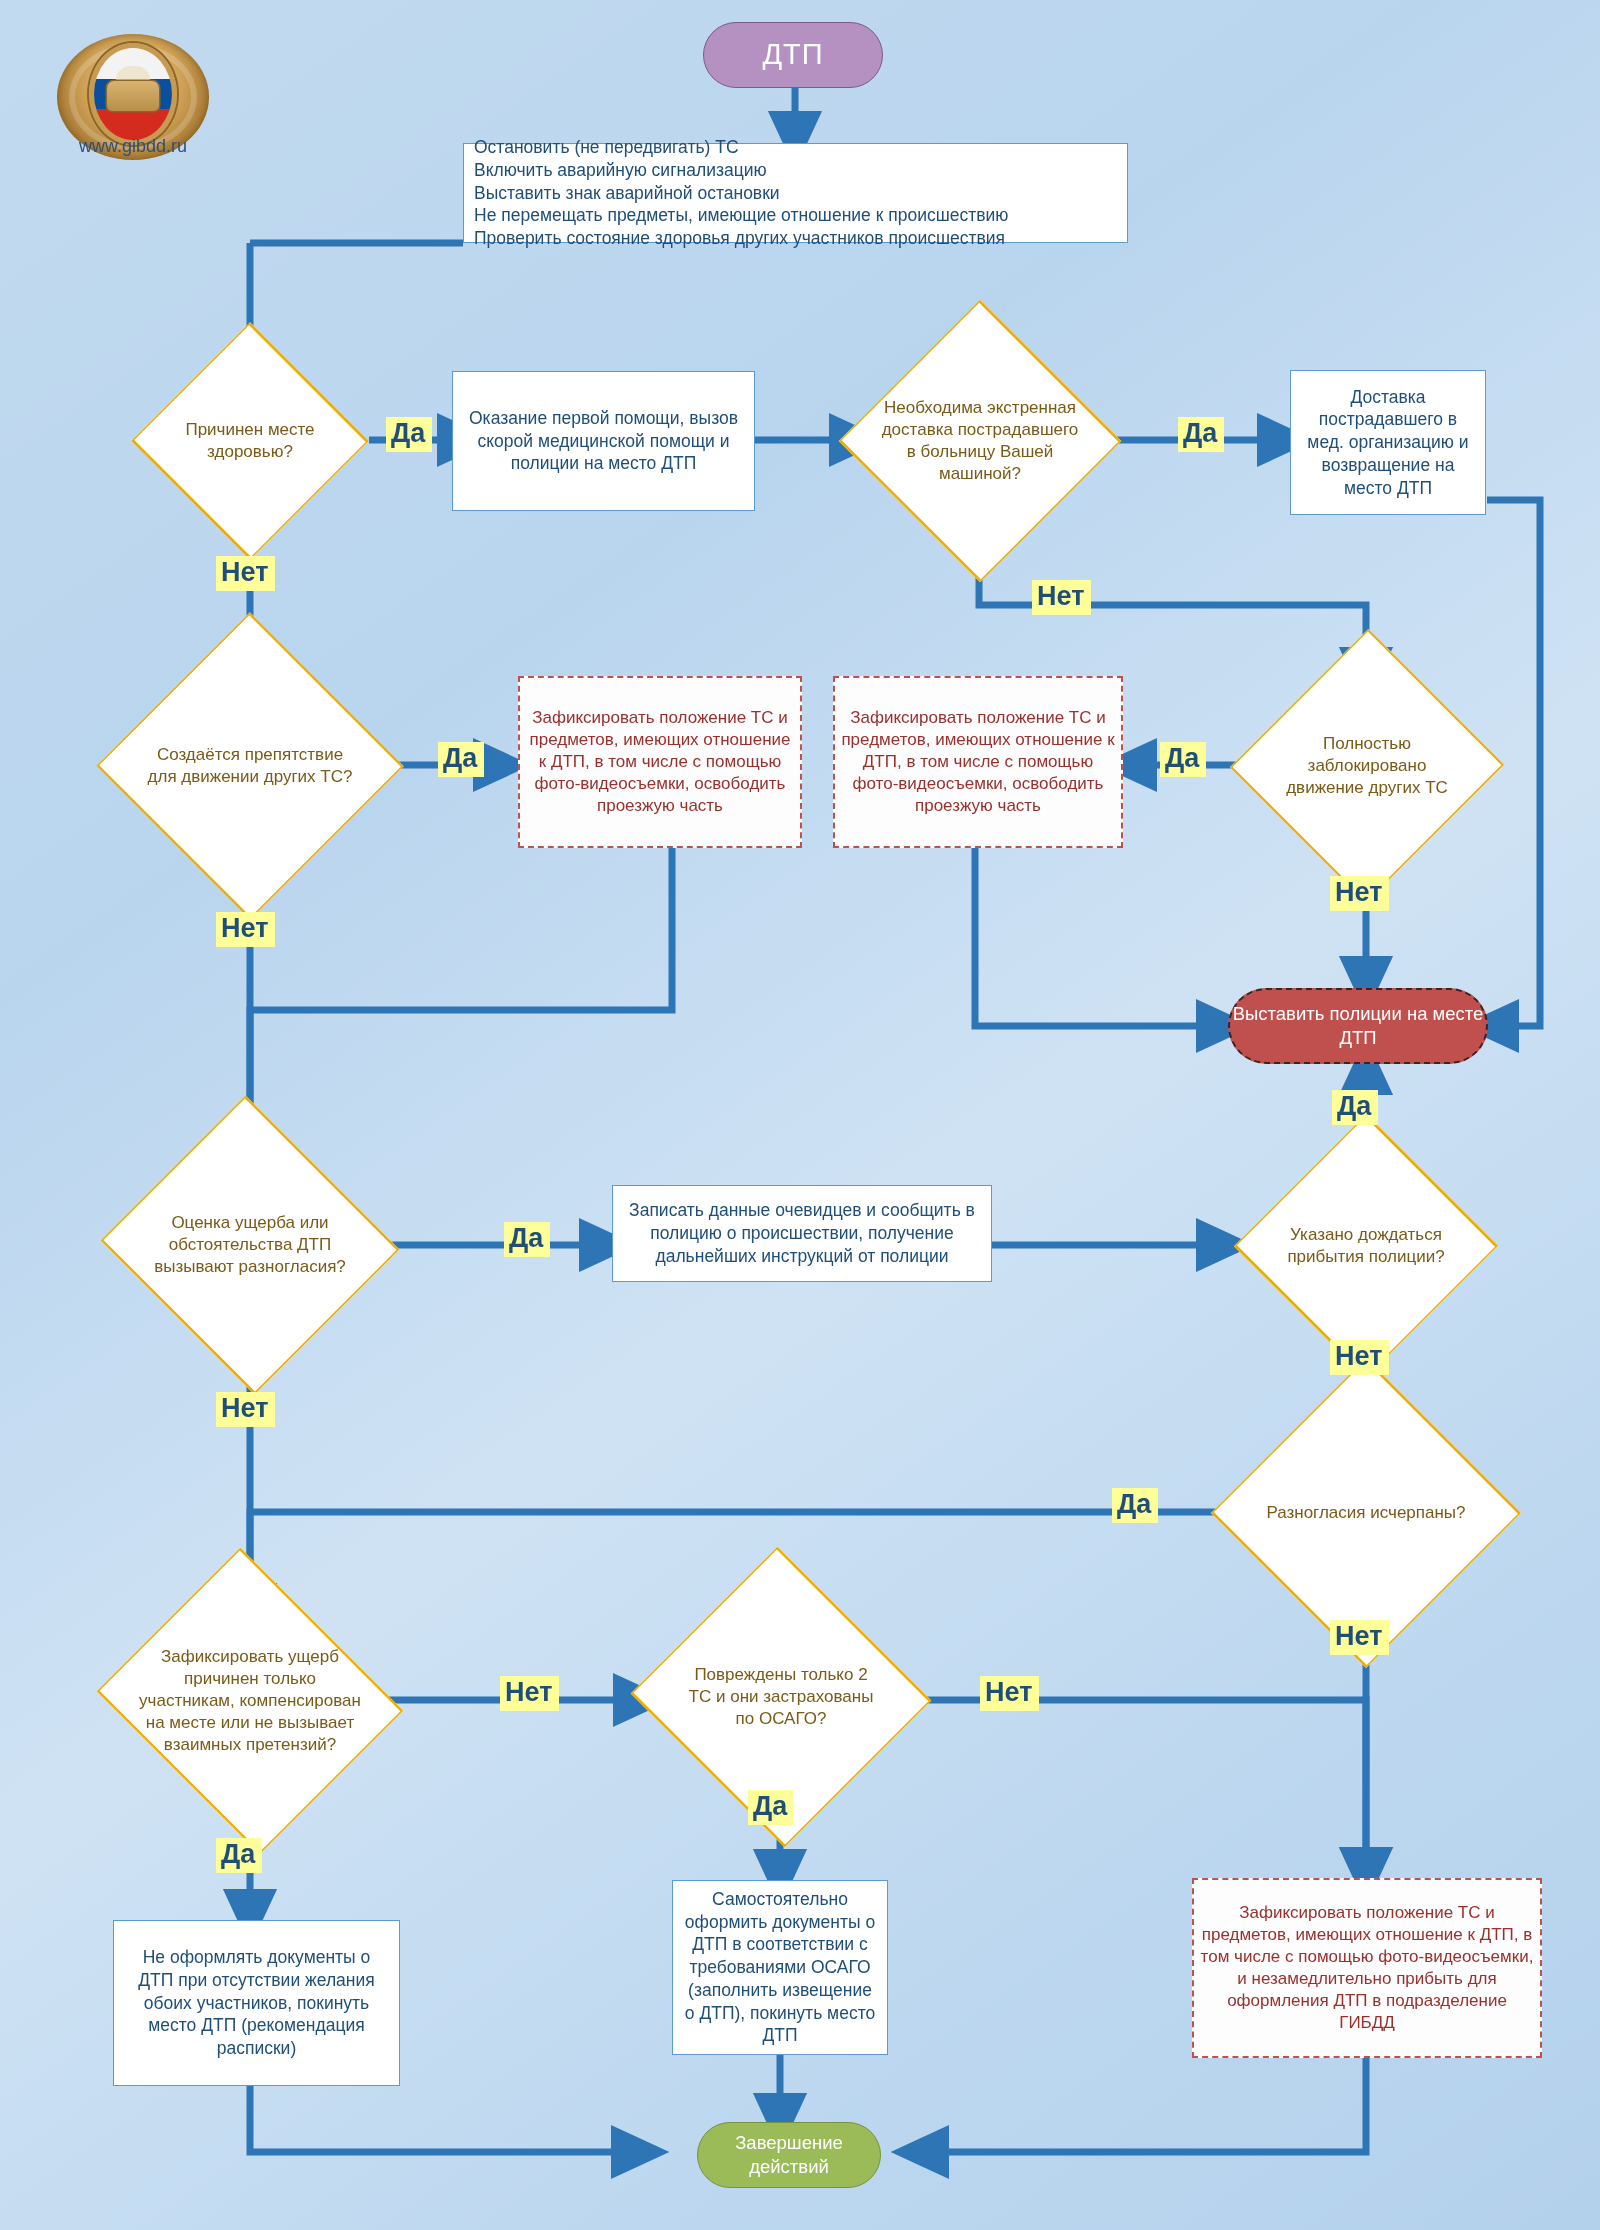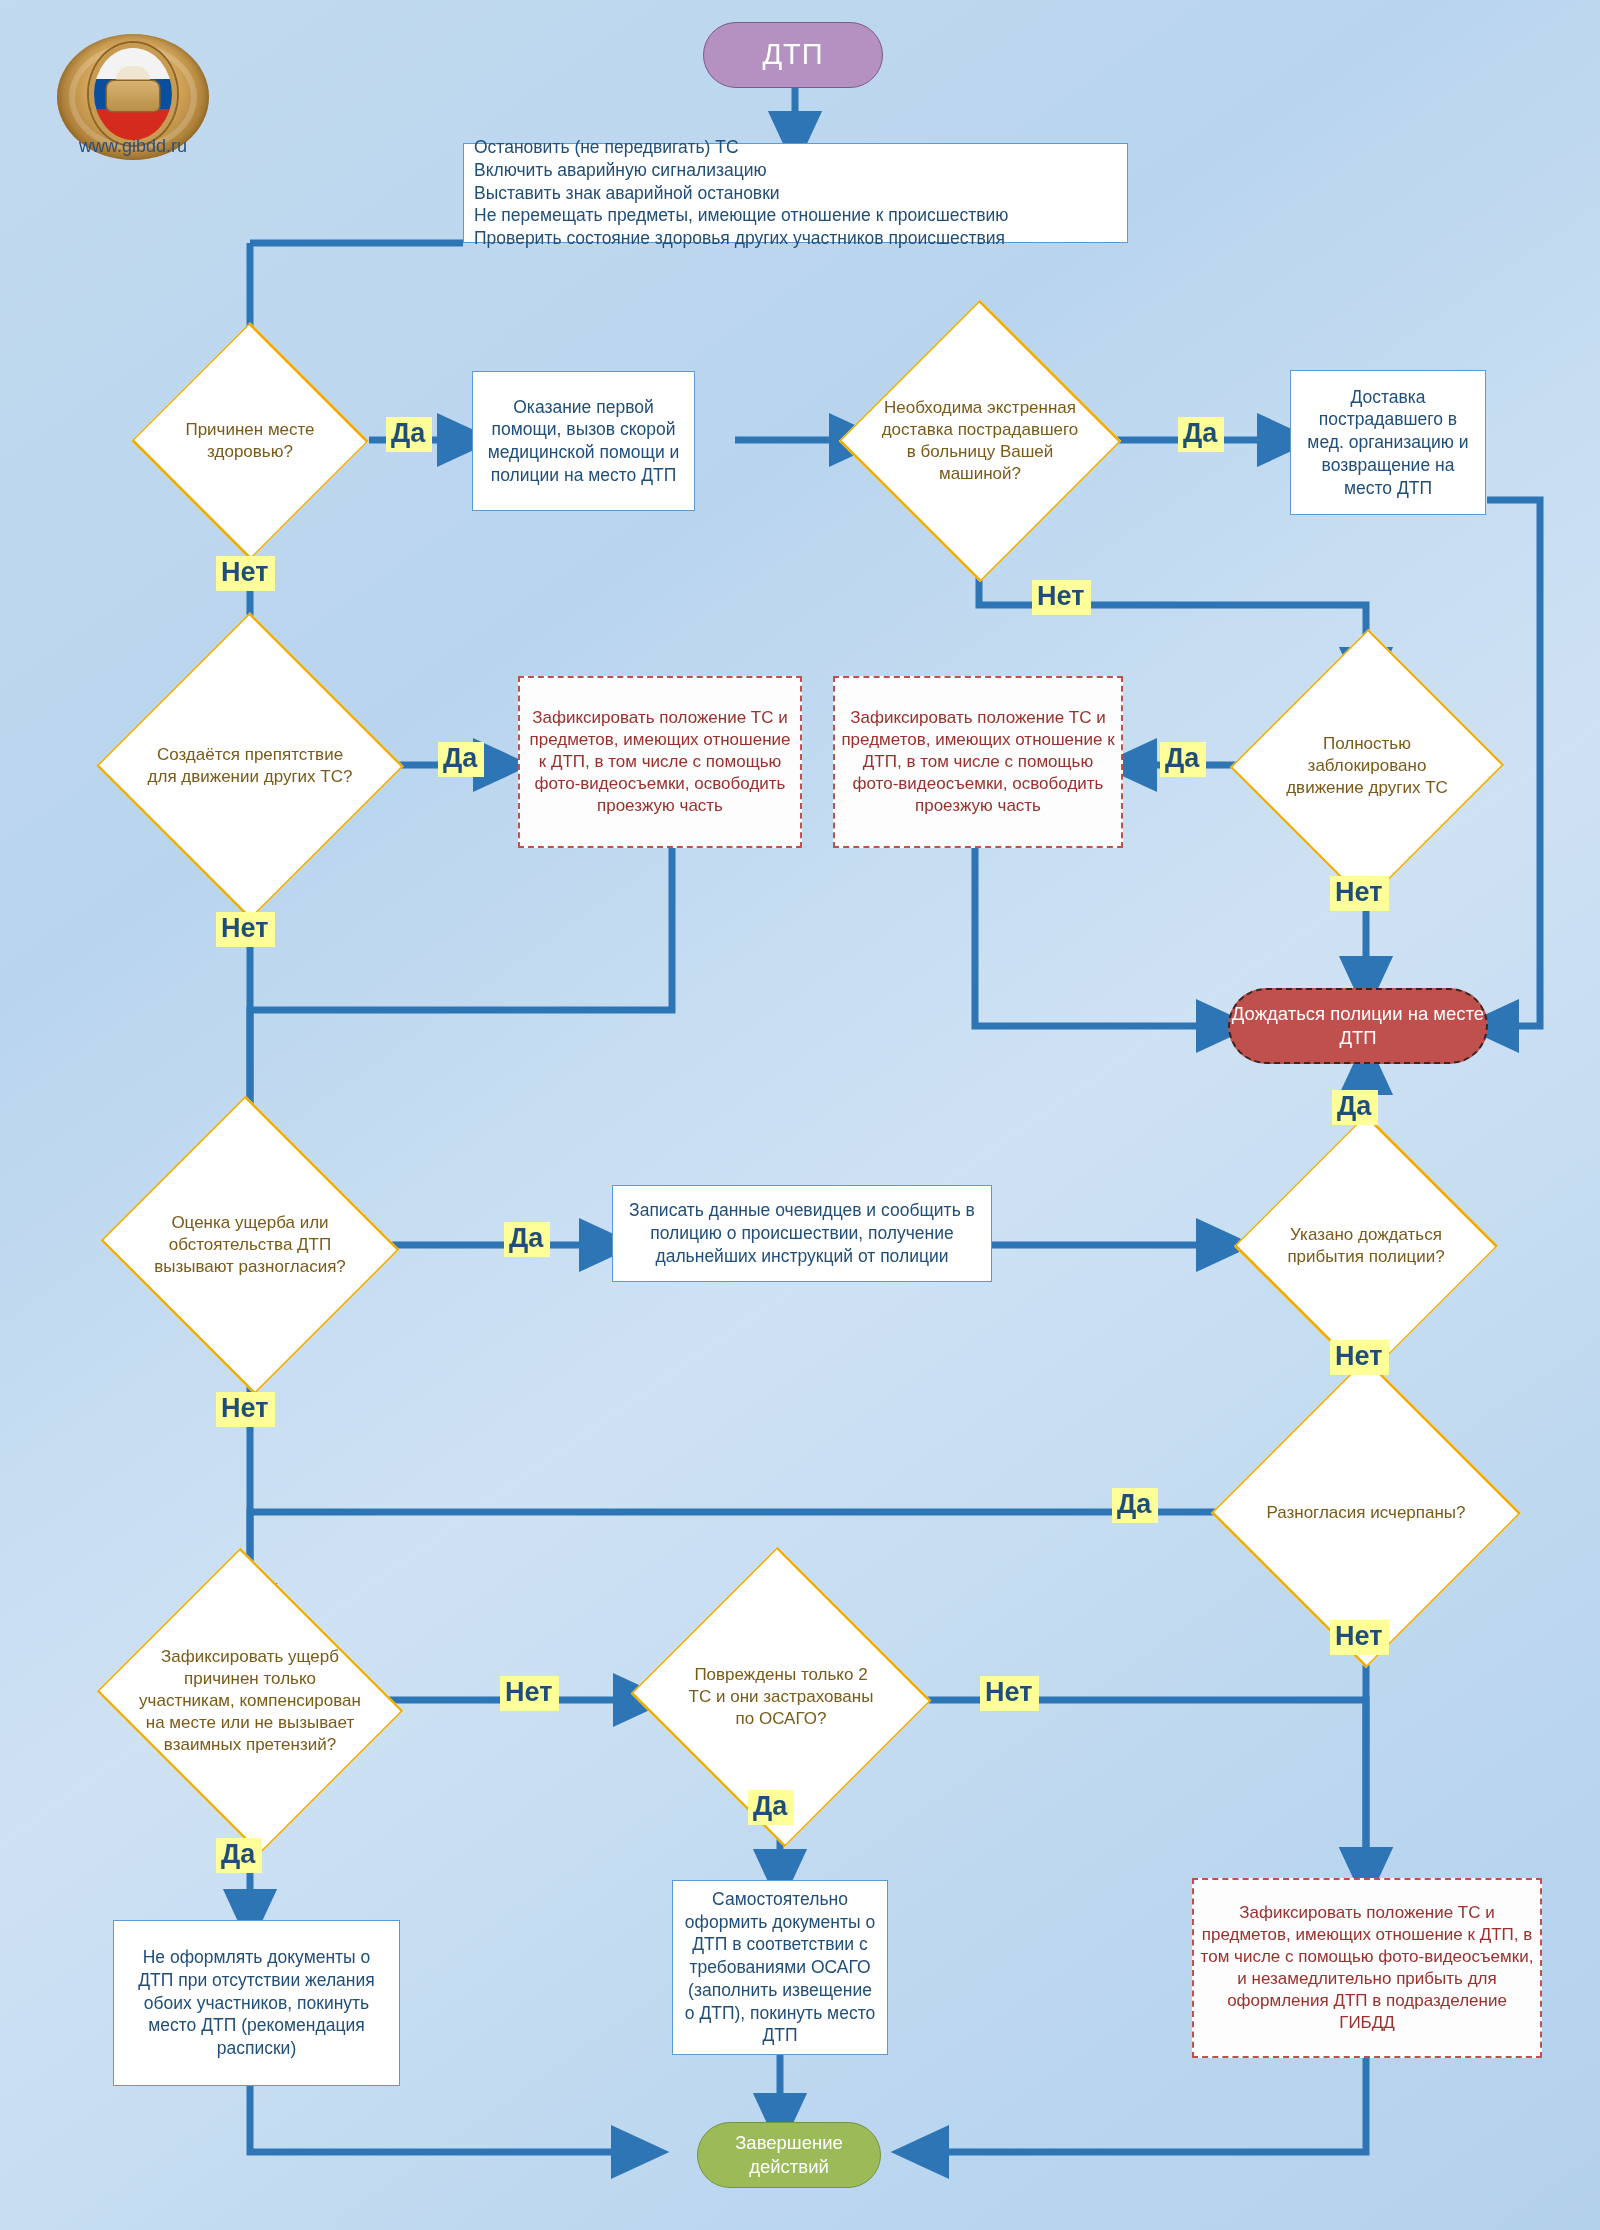--- a/index.html
+++ b/index.html
@@ -163,21 +163,21 @@
 Выставить знак аварийной остановки
 Не перемещать предметы, имеющие отношение к происшествию
 Проверить состояние здоровья других участников происшествия</span>
   </div>
 
   <div class="node diamond" style="left:131px;top:381px;width:238px;height:120px;">
     <div class="dshape" style="transform:rotate(45deg) scale(0.705,1.40);"></div>
     <span class="tx" style="max-width:170px;">Причинен месте здоровью?</span>
   </div>
 
-  <div class="node proc" style="left:472px;top:371px;width:223px;height:140px;">
+  <div class="node proc" style="left:452px;top:371px;width:303px;height:140px;">
     <span class="tx">Оказание первой помощи, вызов скорой медицинской помощи и полиции на место ДТП</span>
   </div>
 
   <div class="node diamond" style="left:855px;top:363px;width:250px;height:156px;">
     <div class="dshape" style="transform:rotate(45deg) scale(0.80,1.28);"></div>
     <span class="tx" style="max-width:200px;">Необходима экстренная доставка пострадавшего в больницу Вашей машиной?</span>
   </div>
 
   <div class="node proc" style="left:1290px;top:370px;width:196px;height:145px;">
     <span class="tx">Доставка пострадавшего в мед. организацию и возвращение на место ДТП</span>
@@ -195,21 +195,21 @@
   <div class="node dash" style="left:833px;top:676px;width:290px;height:172px;">
     <span class="tx">Зафиксировать положение ТС и предметов, имеющих отношение к ДТП, в том числе с помощью фото-видеосъемки, освободить проезжую часть</span>
   </div>
 
   <div class="node diamond" style="left:1247px;top:677px;width:240px;height:178px;">
     <div class="dshape" style="transform:rotate(45deg) scale(0.80,1.10);"></div>
     <span class="tx" style="max-width:175px;">Полностью заблокировано движение других ТС</span>
   </div>
 
   <div class="node term wait" style="left:1228px;top:988px;width:260px;height:76px;">
-    <span class="tx">Дождаться полиции на месте ДТП</span>
+    <span class="tx">Выставить полиции на месте ДТП</span>
   </div>
 
   <div class="node diamond" style="left:114px;top:1161px;width:272px;height:168px;">
     <div class="dshape" style="transform:rotate(45deg) scale(0.80,1.22);"></div>
     <span class="tx" style="max-width:212px;">Оценка ущерба или обстоятельства ДТП вызывают разногласия?</span>
   </div>
 
   <div class="node proc" style="left:612px;top:1185px;width:380px;height:97px;">
     <span class="tx">Записать данные очевидцев и сообщить в полицию о происшествии, получение дальнейших инструкций от полиции</span>
   </div>

